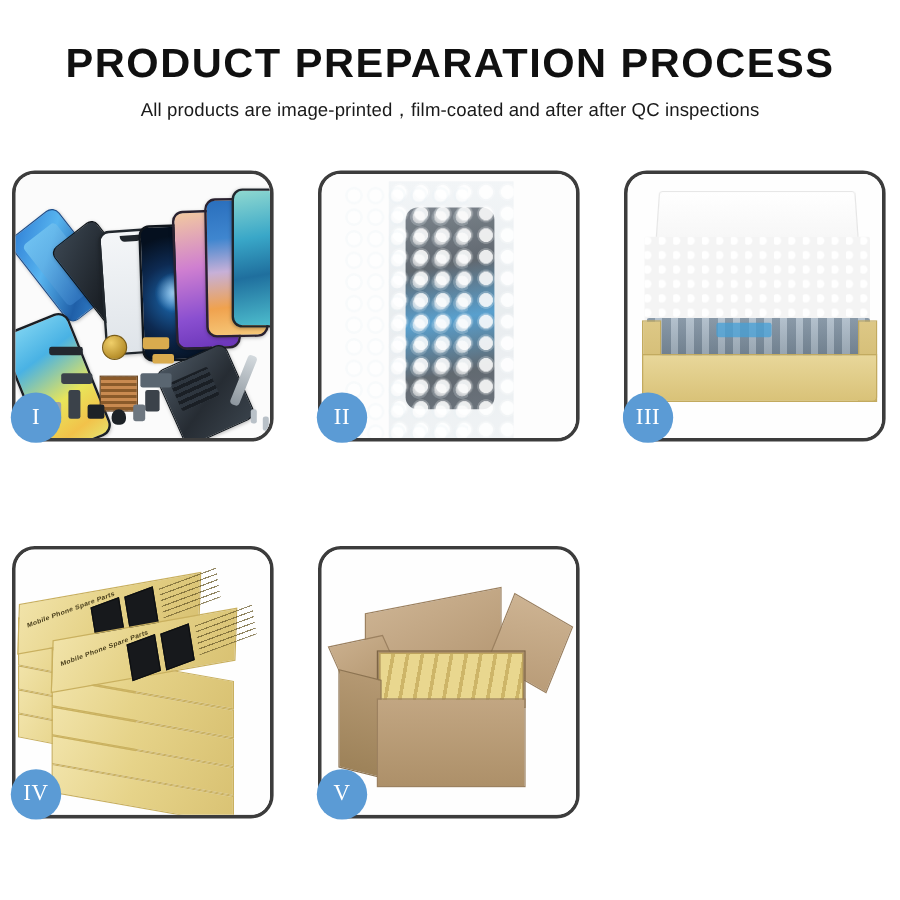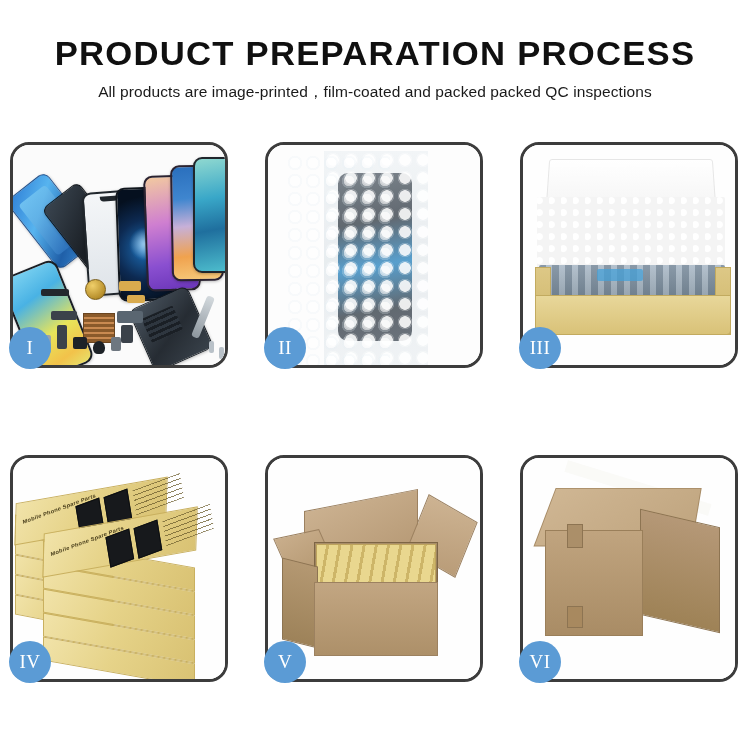--- a/index.html
+++ b/index.html
@@ -326,21 +326,21 @@
     background:#a8895f;border:1px solid #8d7452;
   }
 </style>
 </head>
 <body>
 
 <div class="page">
 
   <div class="header">
     <h1 class="title">PRODUCT PREPARATION PROCESS</h1>
-    <p class="subtitle">All products are image-printed，film-coated and packed packed QC inspections</p>
+    <p class="subtitle">All products are image-printed，film-coated and after after QC inspections</p>
   </div>
 
   <div class="grid">
 
     <div class="panel p1">
       <div class="panel-inner">
         <div class="scene">
           <div class="ph ph-blue"></div>
           <div class="ph ph-dark"></div>
           <div class="ph ph-glass"></div>
@@ -443,28 +443,15 @@
           <div class="ct-flap-left"></div>
           <div class="ct-inner"></div>
           <div class="ct-yellow"></div>
           <div class="ct-side"></div>
           <div class="ct-front"></div>
         </div>
       </div>
       <div class="badge">V</div>
     </div>
 
-    <div class="panel p6">
-      <div class="panel-inner">
-        <div class="scene">
-          <div class="sb-tape"></div>
-          <div class="sb-top"></div>
-          <div class="sb-right"></div>
-          <div class="sb-front"></div>
-          <div class="sb-tab1"></div>
-          <div class="sb-tab2"></div>
-        </div>
-      </div>
-      <div class="badge">VI</div>
-    </div>
 
   </div>
 </div>
 
 </body></html>

